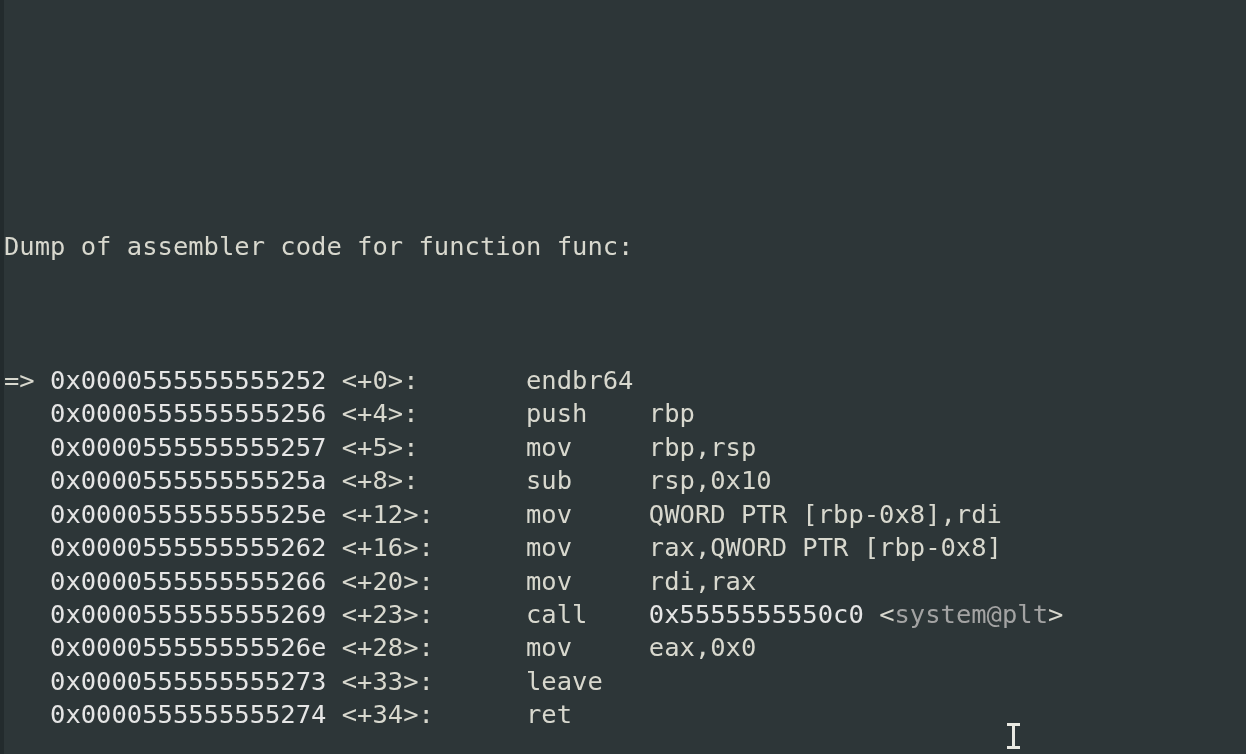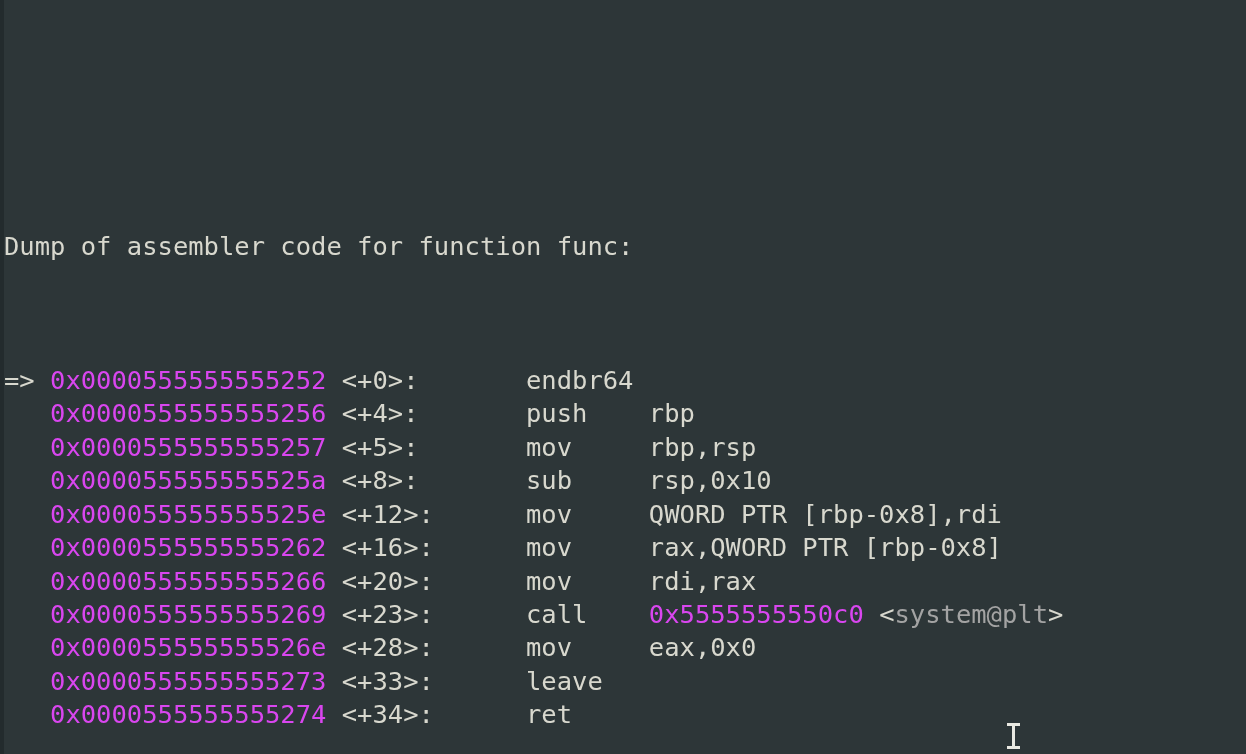--- a/index.html
+++ b/index.html
@@ -47,21 +47,21 @@
   }
 
   .line {
     height: 33.45px;
     white-space: pre;
     overflow: hidden;
   }
 
   
   .c-default { color: #d8d8ce; }
-  .c-addr    { color: #d946ef; }
+  .c-addr    { color: #e5e5e5; }
   .c-symbol  { color: #a3a3a3; }
   .c-bracket { color: #d8d8ce; }
 
   
   #mouse-cursor {
     position: absolute;
     left: 1007px;
     top: 722px;
     width: 13px;
     height: 28px;

